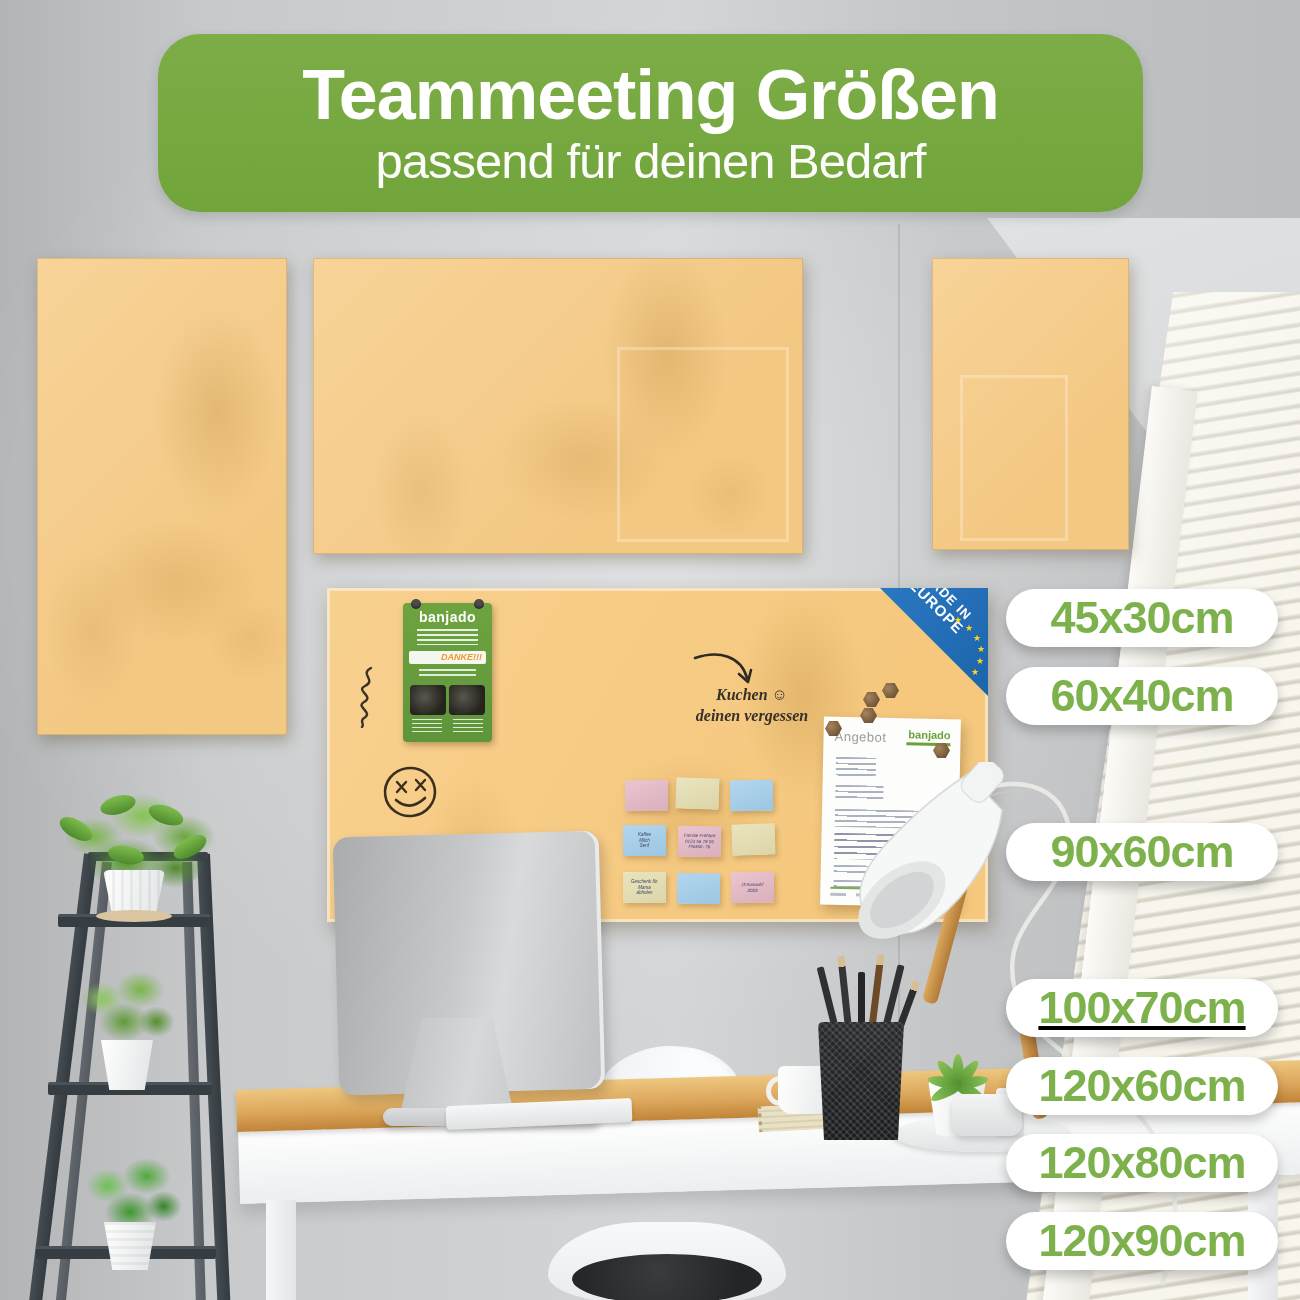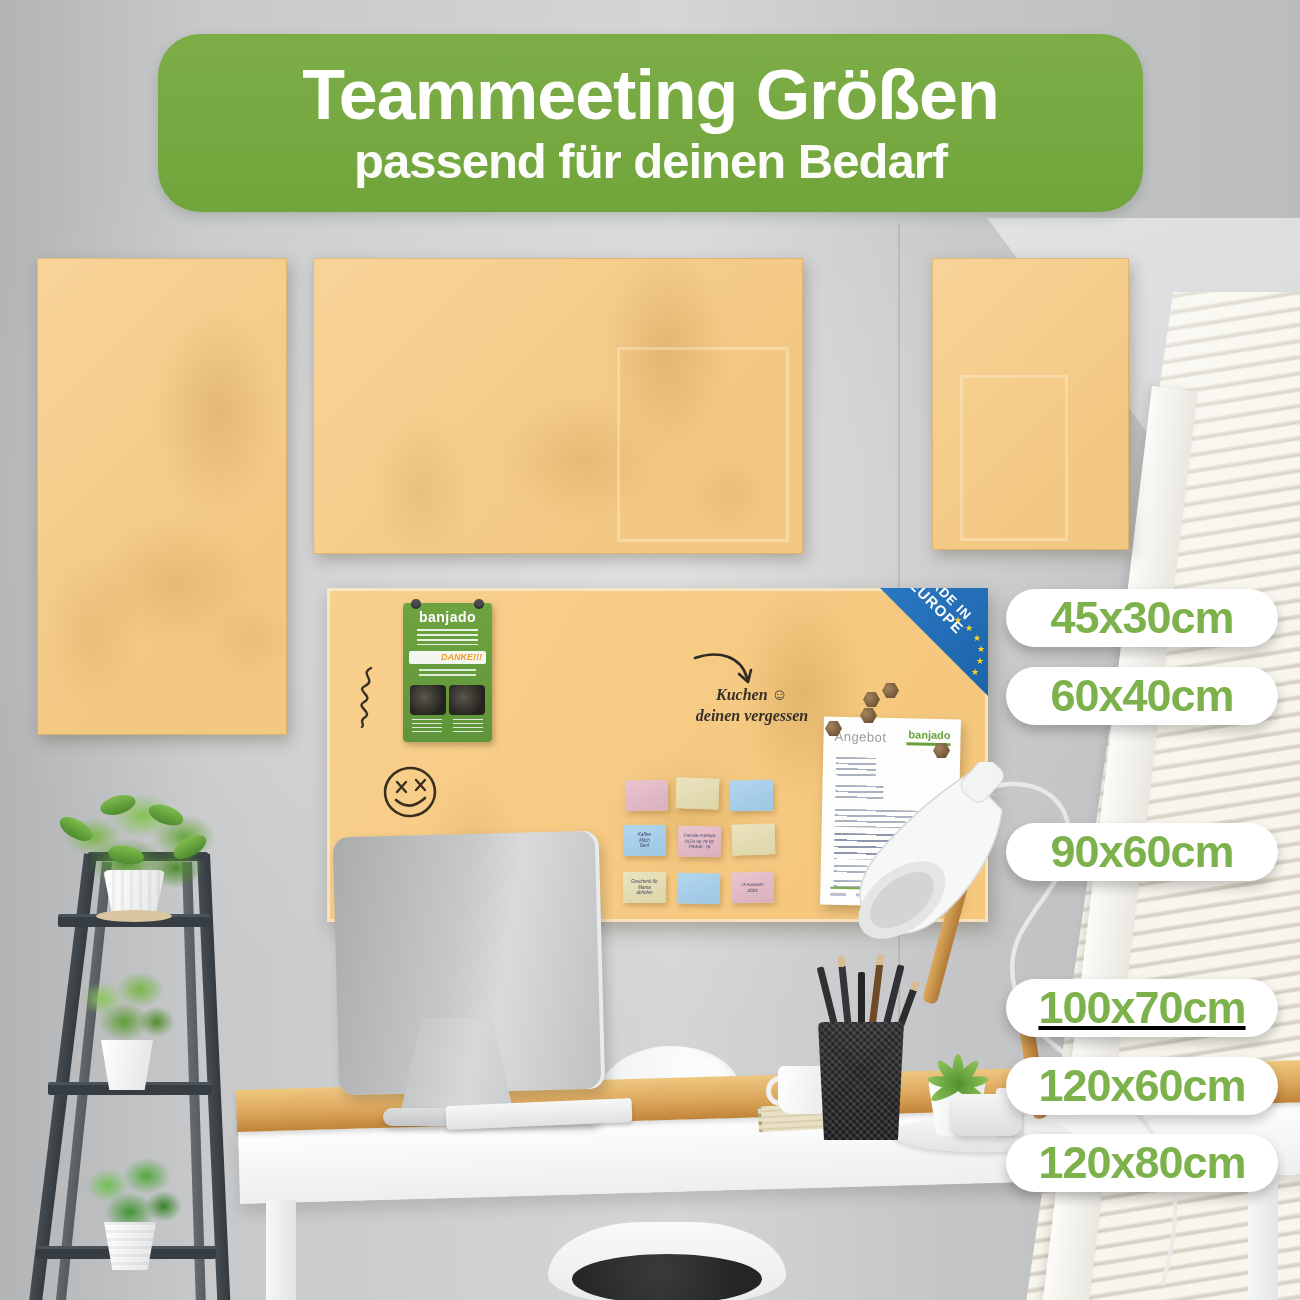--- a/index.html
+++ b/index.html
@@ -84,21 +84,21 @@
   .pblk{position:absolute;left:13px;background:repeating-linear-gradient(#aab1c0 0 1.8px, transparent 1.8px 5.6px);}
   .paper-foot{position:absolute;left:10px;right:10px;bottom:7px;height:9px;border-top:2px solid #79ac4a;
     background:repeating-linear-gradient(90deg,#b9c0cc 0 16px, transparent 16px 26px);background-position:0 4px;background-size:100% 3px;background-repeat:repeat-x;}
   
   .svgabs{position:absolute;}
   
   .banner{left:158px;top:34px;width:985px;height:178px;z-index:40;border-radius:42px;
     background:linear-gradient(#7cad46,#72a43c);box-shadow:0 5px 12px rgba(40,60,20,.18);
     display:flex;flex-direction:column;align-items:center;justify-content:center;color:#fff;}
   .banner-title{font-size:70px;font-weight:bold;letter-spacing:-1px;line-height:76px;}
-  .banner-sub{font-size:49px;font-weight:bold;letter-spacing:-1px;line-height:56px;opacity:.98;}
+  .banner-sub{font-size:49px;font-weight:normal;letter-spacing:-1px;line-height:56px;opacity:.98;}
   
   .pill{position:absolute;left:1006px;width:272px;height:58px;border-radius:29px;background:#fff;z-index:40;
     box-shadow:0 6px 12px rgba(0,0,0,.22);display:flex;align-items:center;justify-content:center;}
   .pill span{color:#7cb14b;font-weight:bold;font-size:45px;letter-spacing:-1px;}
   
   .chair-back{left:596px;top:1046px;width:146px;height:84px;z-index:7;transform:rotate(-3deg);
     border-radius:50% 50% 46% 46% / 62% 62% 38% 38%;
     background:linear-gradient(100deg,#eef0f1,#fbfcfd 60%);box-shadow:inset -6px -4px 10px rgba(0,0,0,.06);}
   .apron{left:238px;top:1128px;width:1130px;height:76px;z-index:8;transform:rotate(-1.6deg);transform-origin:left top;
     background:linear-gradient(#ffffff,#eceeef);box-shadow:0 10px 16px rgba(0,0,0,.12);}
@@ -394,14 +394,17 @@
     </div>
   <div class="pill" style="top:979px;text-decoration:underline;">
       <span>100x70cm</span>
     </div>
   <div class="pill" style="top:1057px;align-items:center;">
       <span>120x60cm</span>
     </div>
   <div class="pill" style="top:1134px;">
       <span>120x80cm</span>
     </div>
+  <div class="pill" style="top:1212px;">
+      <span>120x90cm</span>
+    </div>
 
 </div>
 
 </body></html>

